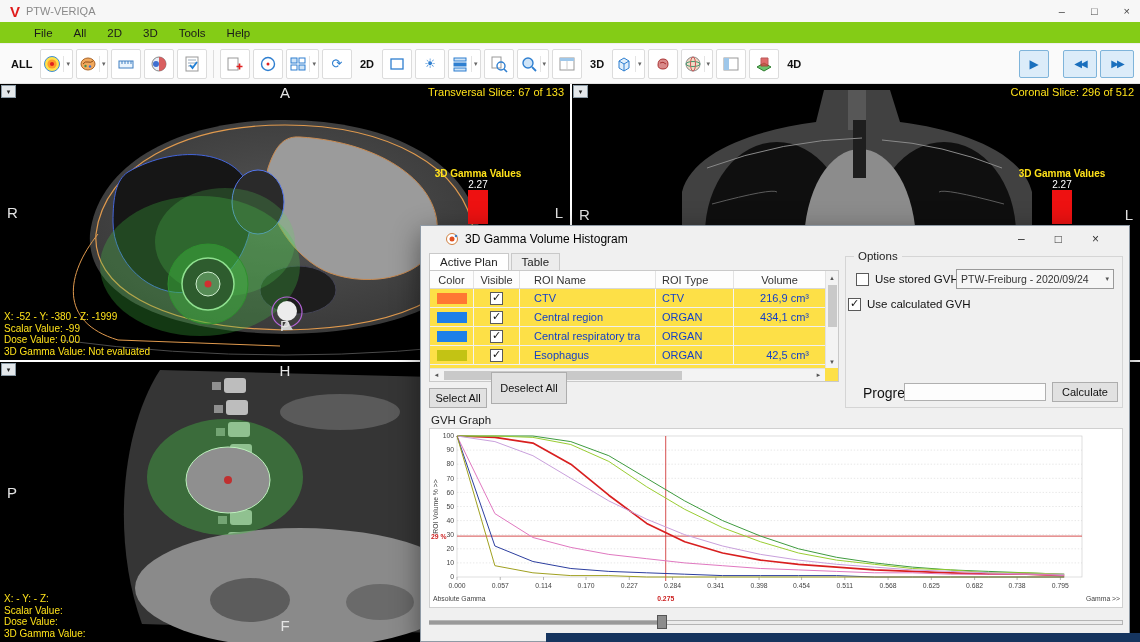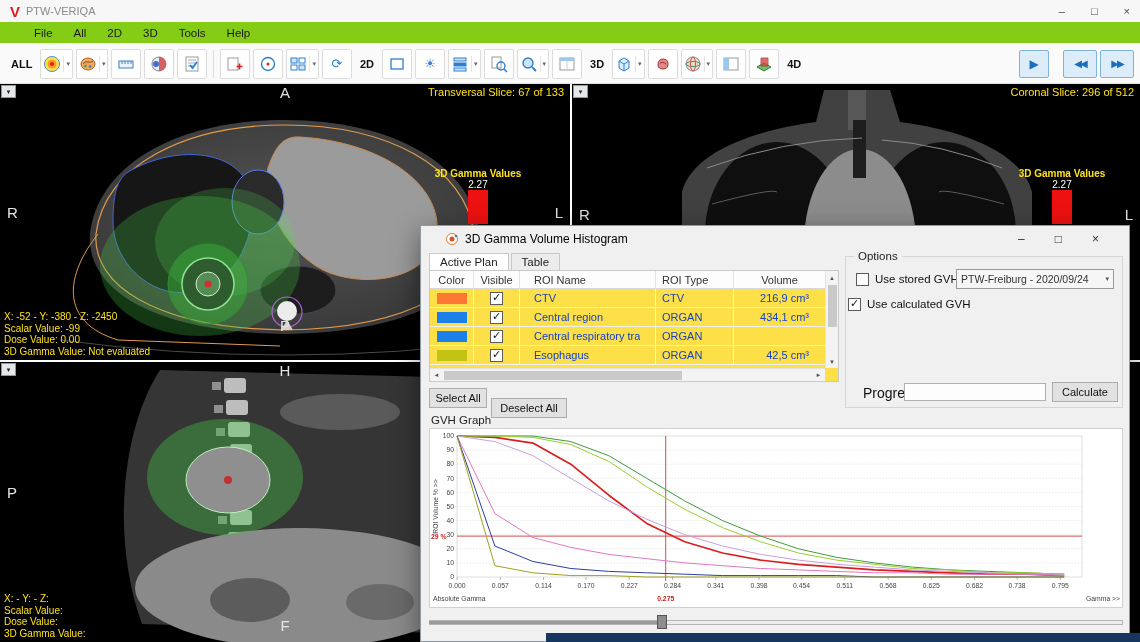--- a/index.html
+++ b/index.html
@@ -66,21 +66,21 @@
 .td.c-vol{justify-content:flex-end;padding-right:16px}
 .vscroll{position:absolute;right:0;top:0;bottom:13px;width:13px;background:#f3f3f3;border-left:1px solid #e2e2e2;display:flex;flex-direction:column;align-items:center}
 .hscroll{position:absolute;left:0;right:13px;bottom:0;height:13px;background:#f3f3f3;border-top:1px solid #e2e2e2;display:flex;align-items:center}
 .sb-arrow{font-size:6px;color:#555;width:13px;height:13px;display:flex;align-items:center;justify-content:center}
 .sb-thumb-v{width:9px;height:42px;background:#c9c9c9;margin-top:1px}
 .sb-thumb-h{height:9px;width:238px;background:#c9c9c9;margin-left:1px}
 .hs-spacer{flex:1}
 .vs-spacer{flex:1}
 .btn{background:#e1e1e1;border:1px solid #adadad;font-size:11px;color:#111;display:flex;align-items:center;justify-content:center;font-family:"Liberation Sans",sans-serif}
 #btn-select-all{position:absolute;left:8px;top:162px;width:58px;height:20px}
-#btn-deselect-all{position:absolute;left:70px;top:172px;width:76px;height:20px}
+#btn-deselect-all{position:absolute;left:70px;top:146px;width:76px;height:32px}
 .groupbox{position:absolute;left:424px;top:30px;width:278px;height:152px;border:1px solid #d5d5d5}
 .gb-caption{position:absolute;left:8px;top:-7px;background:#f0f0f0;padding:0 4px;font-size:11.5px;color:#222}
 .opt-row{position:absolute;display:flex;align-items:flex-start;gap:6px;font-size:11.5px;color:#111}
 .combo{position:absolute;right:8px;top:12px;width:158px;height:20px;background:#f6f6f6;border:1px solid #9a9a9a;display:flex;align-items:center;font-size:10.5px;color:#333;padding:0 4px;justify-content:space-between}
 .combo .ddv{font-size:7px;color:#555}
 .progress-label{position:absolute;left:17px;top:128px;font-size:14px;color:#111}
 .progressbar{position:absolute;left:58px;top:126px;width:142px;height:18px;background:#fdfdfd;border:1px solid #b0b0b0}
 #btn-calculate{position:absolute;left:206px;top:125px;width:66px;height:20px}
 .graph-caption{position:absolute;left:10px;top:188px;font-size:11.5px;color:#222}
 #gvh-chart{position:absolute;left:8px;top:202px;width:694px;height:180px;background:#fff;border:1px solid #d0d0d0}
@@ -308,21 +308,21 @@
       </svg>
       <div class="vp-corner">
           <span>▾</span>
         </div>
       <div class="slice-info">Transversal Slice: 67 of 133</div>
       <div class="orient" style="left:50%;top:0;transform:translateX(-50%)">A</div>
       <div class="orient" style="left:7px;top:120px">R</div>
       <div class="orient" style="right:7px;top:120px">L</div>
       <div class="orient" style="left:50%;bottom:26px;transform:translateX(-50%)">P</div>
       <div class="vp-status">
-        <div>X: -52 - Y: -380 - Z: -2450</div>
+        <div>X: -52 - Y: -380 - Z: -1999</div>
         <div>Scalar Value: -99</div>
         <div>Dose Value: 0.00</div>
         <div>3D Gamma Value: Not evaluated</div>
       </div>
       <div class="gamma-legend" style="left:432px;top:84px">
         <div class="gl-title">3D Gamma Values</div>
         <div class="gl-val">2.27</div>
         <div class="gl-bar" style="background: rgb(238, 17, 17);"></div>
         <div class="gl-val">1.70</div>
       </div>

